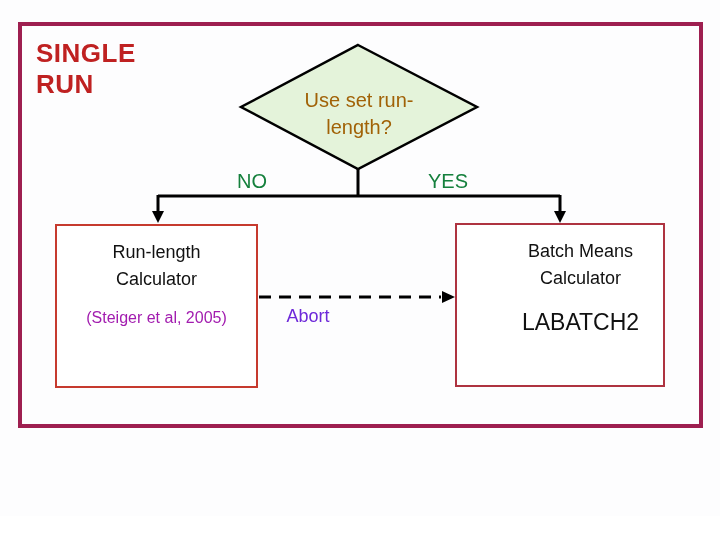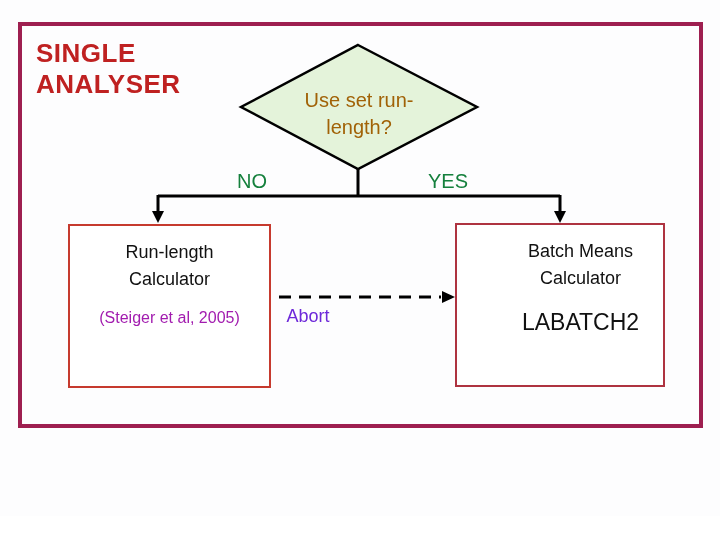--- a/index.html
+++ b/index.html
@@ -92,21 +92,21 @@
   .node {
     position: absolute;
     height: 164px;
     box-sizing: border-box;
     background: #ffffff;
     display: flex;
     flex-direction: column;
     align-items: center;
     border: 2px solid #c63a2e;
   }
-  .node-left  { left: 55px;  top: 224px; width: 203px; border-color: #c63a2e; margin-left: 13px; }
+  .node-left  { left: 55px;  top: 224px; width: 203px; border-color: #c63a2e; }
   .node-right { left: 455px; top: 223px; width: 210px; border-color: #ae3340; padding-left: 41px; }
   .node-name {
     margin-top: 13px;
     font-size: 18px;
     line-height: 27px;
     text-align: center;
     color: #111111;
     white-space: pre-line;
   }
   .node-tool {
@@ -122,21 +122,21 @@
 </style>
 </head>
 <body>
 
 <div class="canvas">
 
   <div class="frame"></div>
 
   <div class="title">
     <div>SINGLE</div>
-    <div>ANALYSER</div>
+    <div>RUN</div>
   </div>
 
   <svg class="diagram" width="720" height="540" viewBox="0 0 720 540">
     <polygon class="diamond-shape" points="358,45 477,107 358,169 241,107"></polygon>
     <path class="flow-line" d="M358 168 V196 M158 196 H560 M158 195 V212 M560 195 V212"></path>
     <path class="arrowhead" d="M152 211 H164 L158 223 Z"></path>
     <path class="arrowhead" d="M554 211 H566 L560 223 Z"></path>
     <line class="dashed-line" x1="259" y1="297" x2="441" y2="297"></line>
     <path class="arrowhead" d="M442 291 V303 L455 297 Z"></path>
   </svg>

